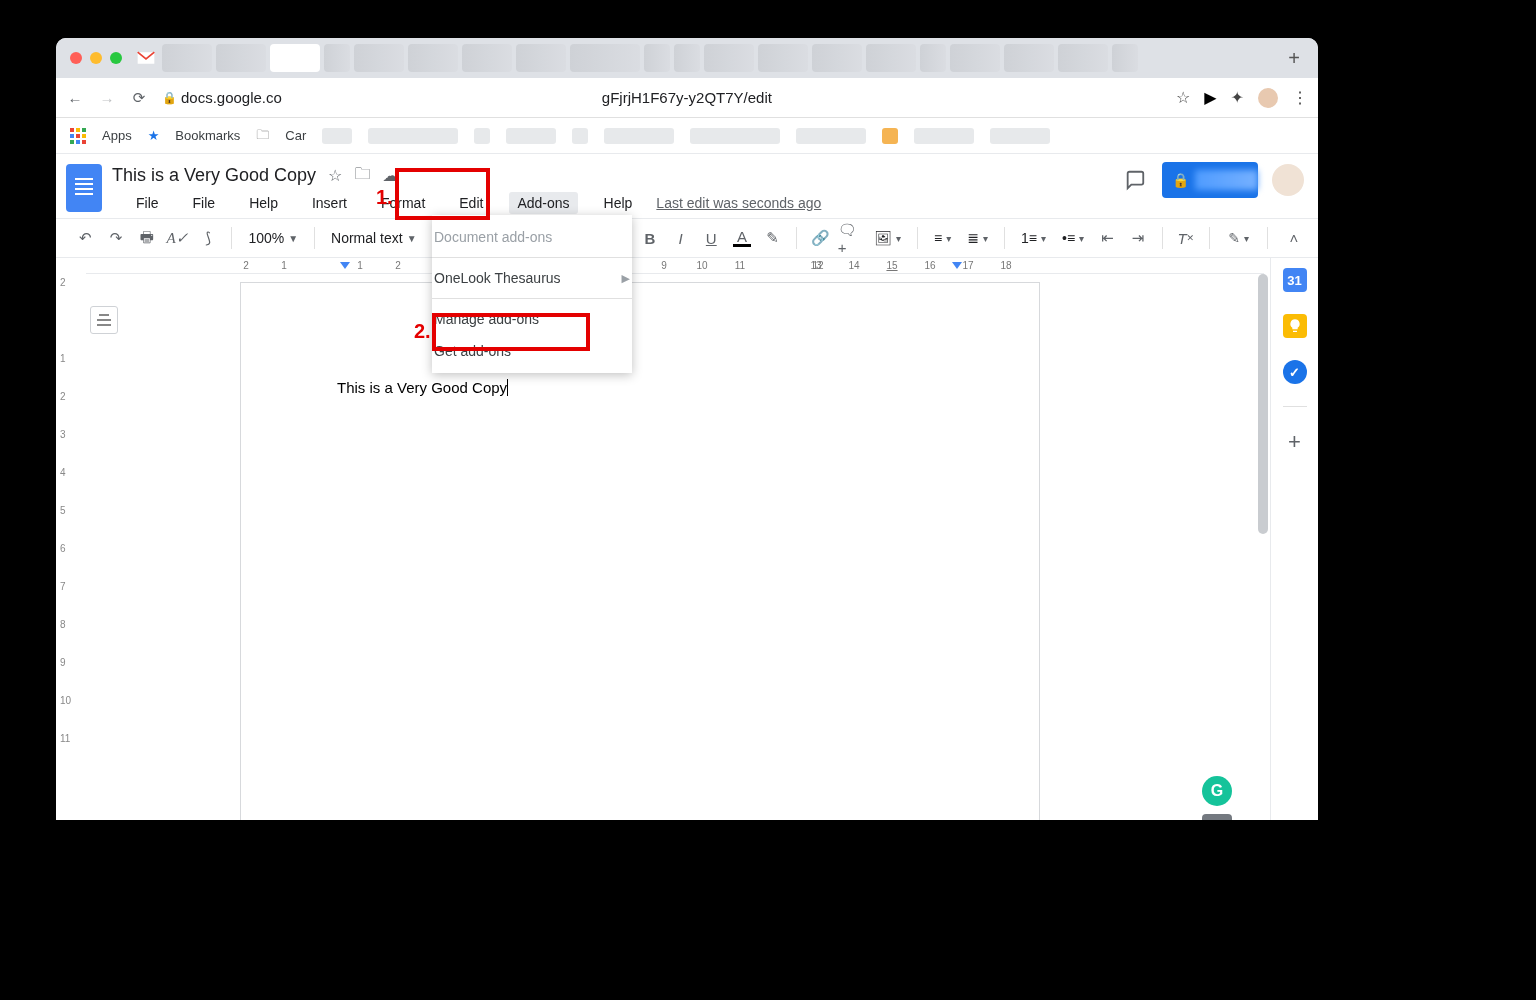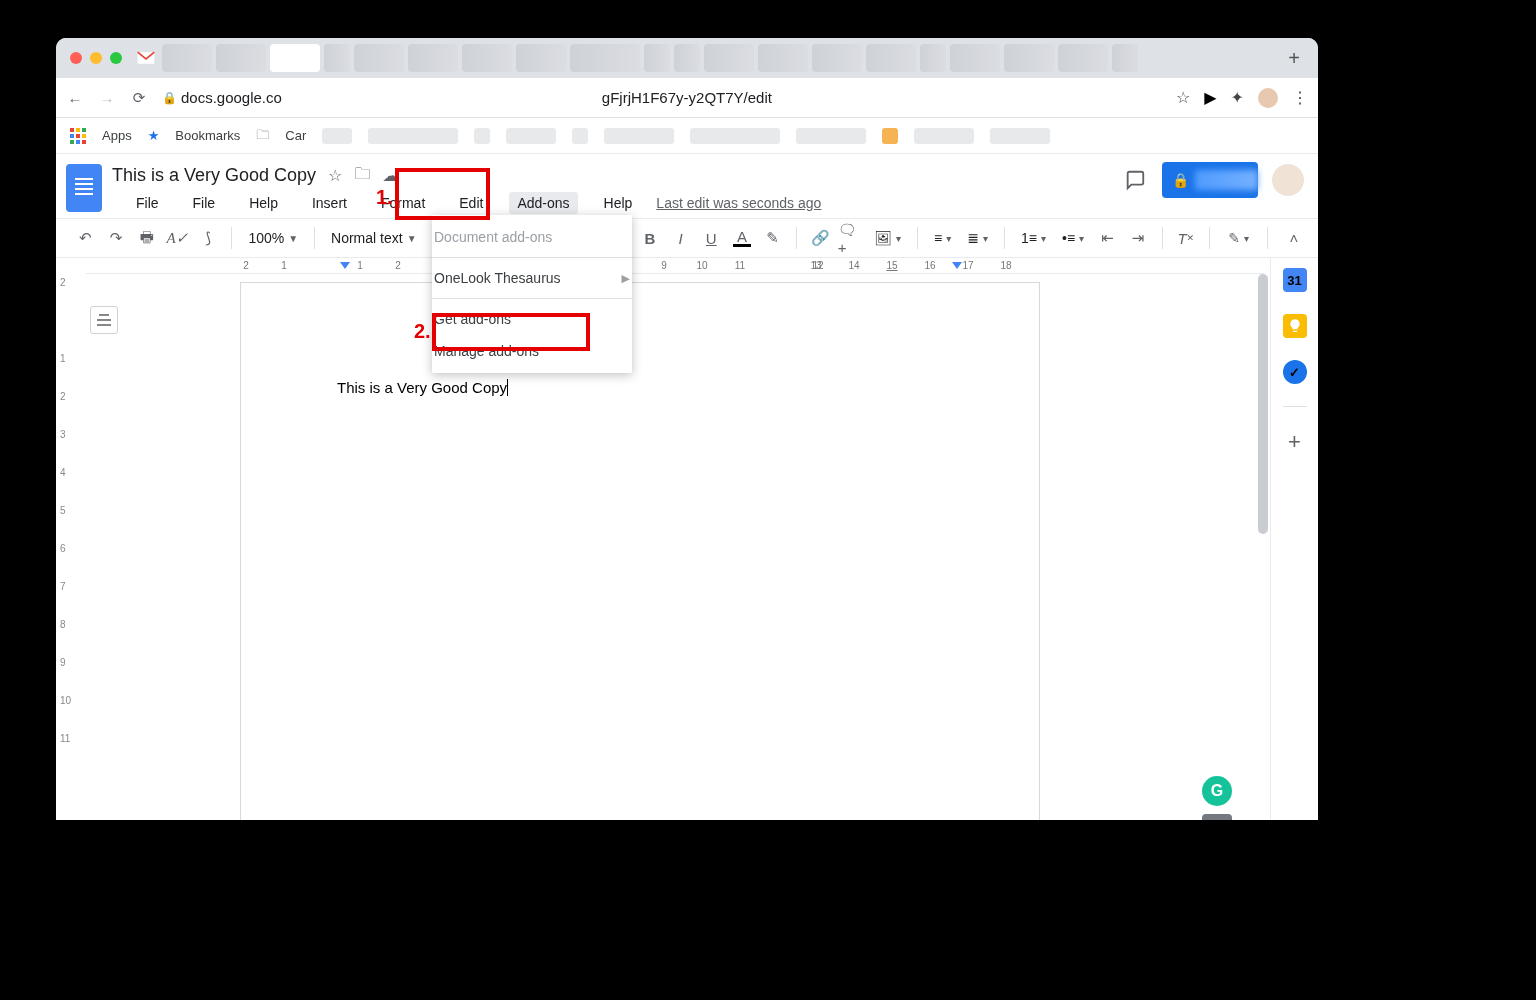--- a/index.html
+++ b/index.html
@@ -99,21 +99,21 @@
   .text-color{display:flex;flex-direction:column;align-items:center;line-height:1;}
   .text-color .bar{width:18px;height:3px;background:#000;}
   .tb-right{margin-left:auto;display:flex;align-items:center;gap:6px;}
   .pen{color:#5f6368;}
   .collapse{color:#5f6368;}
 
   
   .workspace{position:relative;flex:1;display:flex;height:calc(100% - 40px - 40px - 36px - 64px);}
   .editor-col{flex:1;position:relative;overflow:hidden;}
   .side-panel{width:48px;border-left:1px solid #e8eaed;display:flex;flex-direction:column;align-items:center;gap:22px;padding-top:10px;}
-  .side-icon{width:24px;height:24px;border-radius:4px;display:flex;align-items:center;justify-content:center;font-size:13px;font-weight:bold;color:#000000;}
+  .side-icon{width:24px;height:24px;border-radius:4px;display:flex;align-items:center;justify-content:center;font-size:13px;font-weight:bold;color:#ffffff;}
   .side-icon.cal{background:#4285f4;} .side-icon.keep{background:#fbbc04;color:#fff;}
   .side-icon.tasks{background:#1a73e8;border-radius:50%;}
   .side-sep{width:24px;height:1px;background:#e0e0e0;}
   .side-plus{font-size:22px;color:#5f6368;}
 
   .h-ruler{height:16px;background:#fff;border-bottom:1px solid #e8eaed;font-size:10px;color:#777;position:relative;margin-left:30px;margin-right:6px;}
   .h-ruler .num{position:absolute;top:2px;font-size:10px;transform:translateX(-50%);}
   .v-ruler{position:absolute;left:0;top:0;bottom:0;width:26px;border-right:0;}
   .v-ruler .vnum{position:absolute;left:4px;font-size:10px;color:#888;transform:translateY(-50%);}
 
@@ -420,24 +420,24 @@
   <div class="dd-item disabled">
     <span>Document add-ons</span>
   </div>
   <div class="dd-sep"></div>
   <div class="dd-item">
     <span>OneLook Thesaurus</span>
       <span class="dd-arrow">▶</span>
   </div>
   <div class="dd-sep"></div>
   <div class="dd-item">
+    <span>Manage add-ons</span>
+  </div>
+  <div class="dd-item">
     <span>Get add-ons</span>
-  </div>
-  <div class="dd-item">
-    <span>Manage add-ons</span>
   </div>
 </div>
 
 <div class="annot-box" style="top:168px;left:395px;width:95px;height:52px;"></div>
 <span class="annot-label" style="top:186px;left:376px;">1.</span>
 
 <div class="annot-box" style="top:313px;left:432px;width:158px;height:38px;"></div>
 <span class="annot-label" style="top:320px;left:414px;">2.</span>
 
 </body></html>

